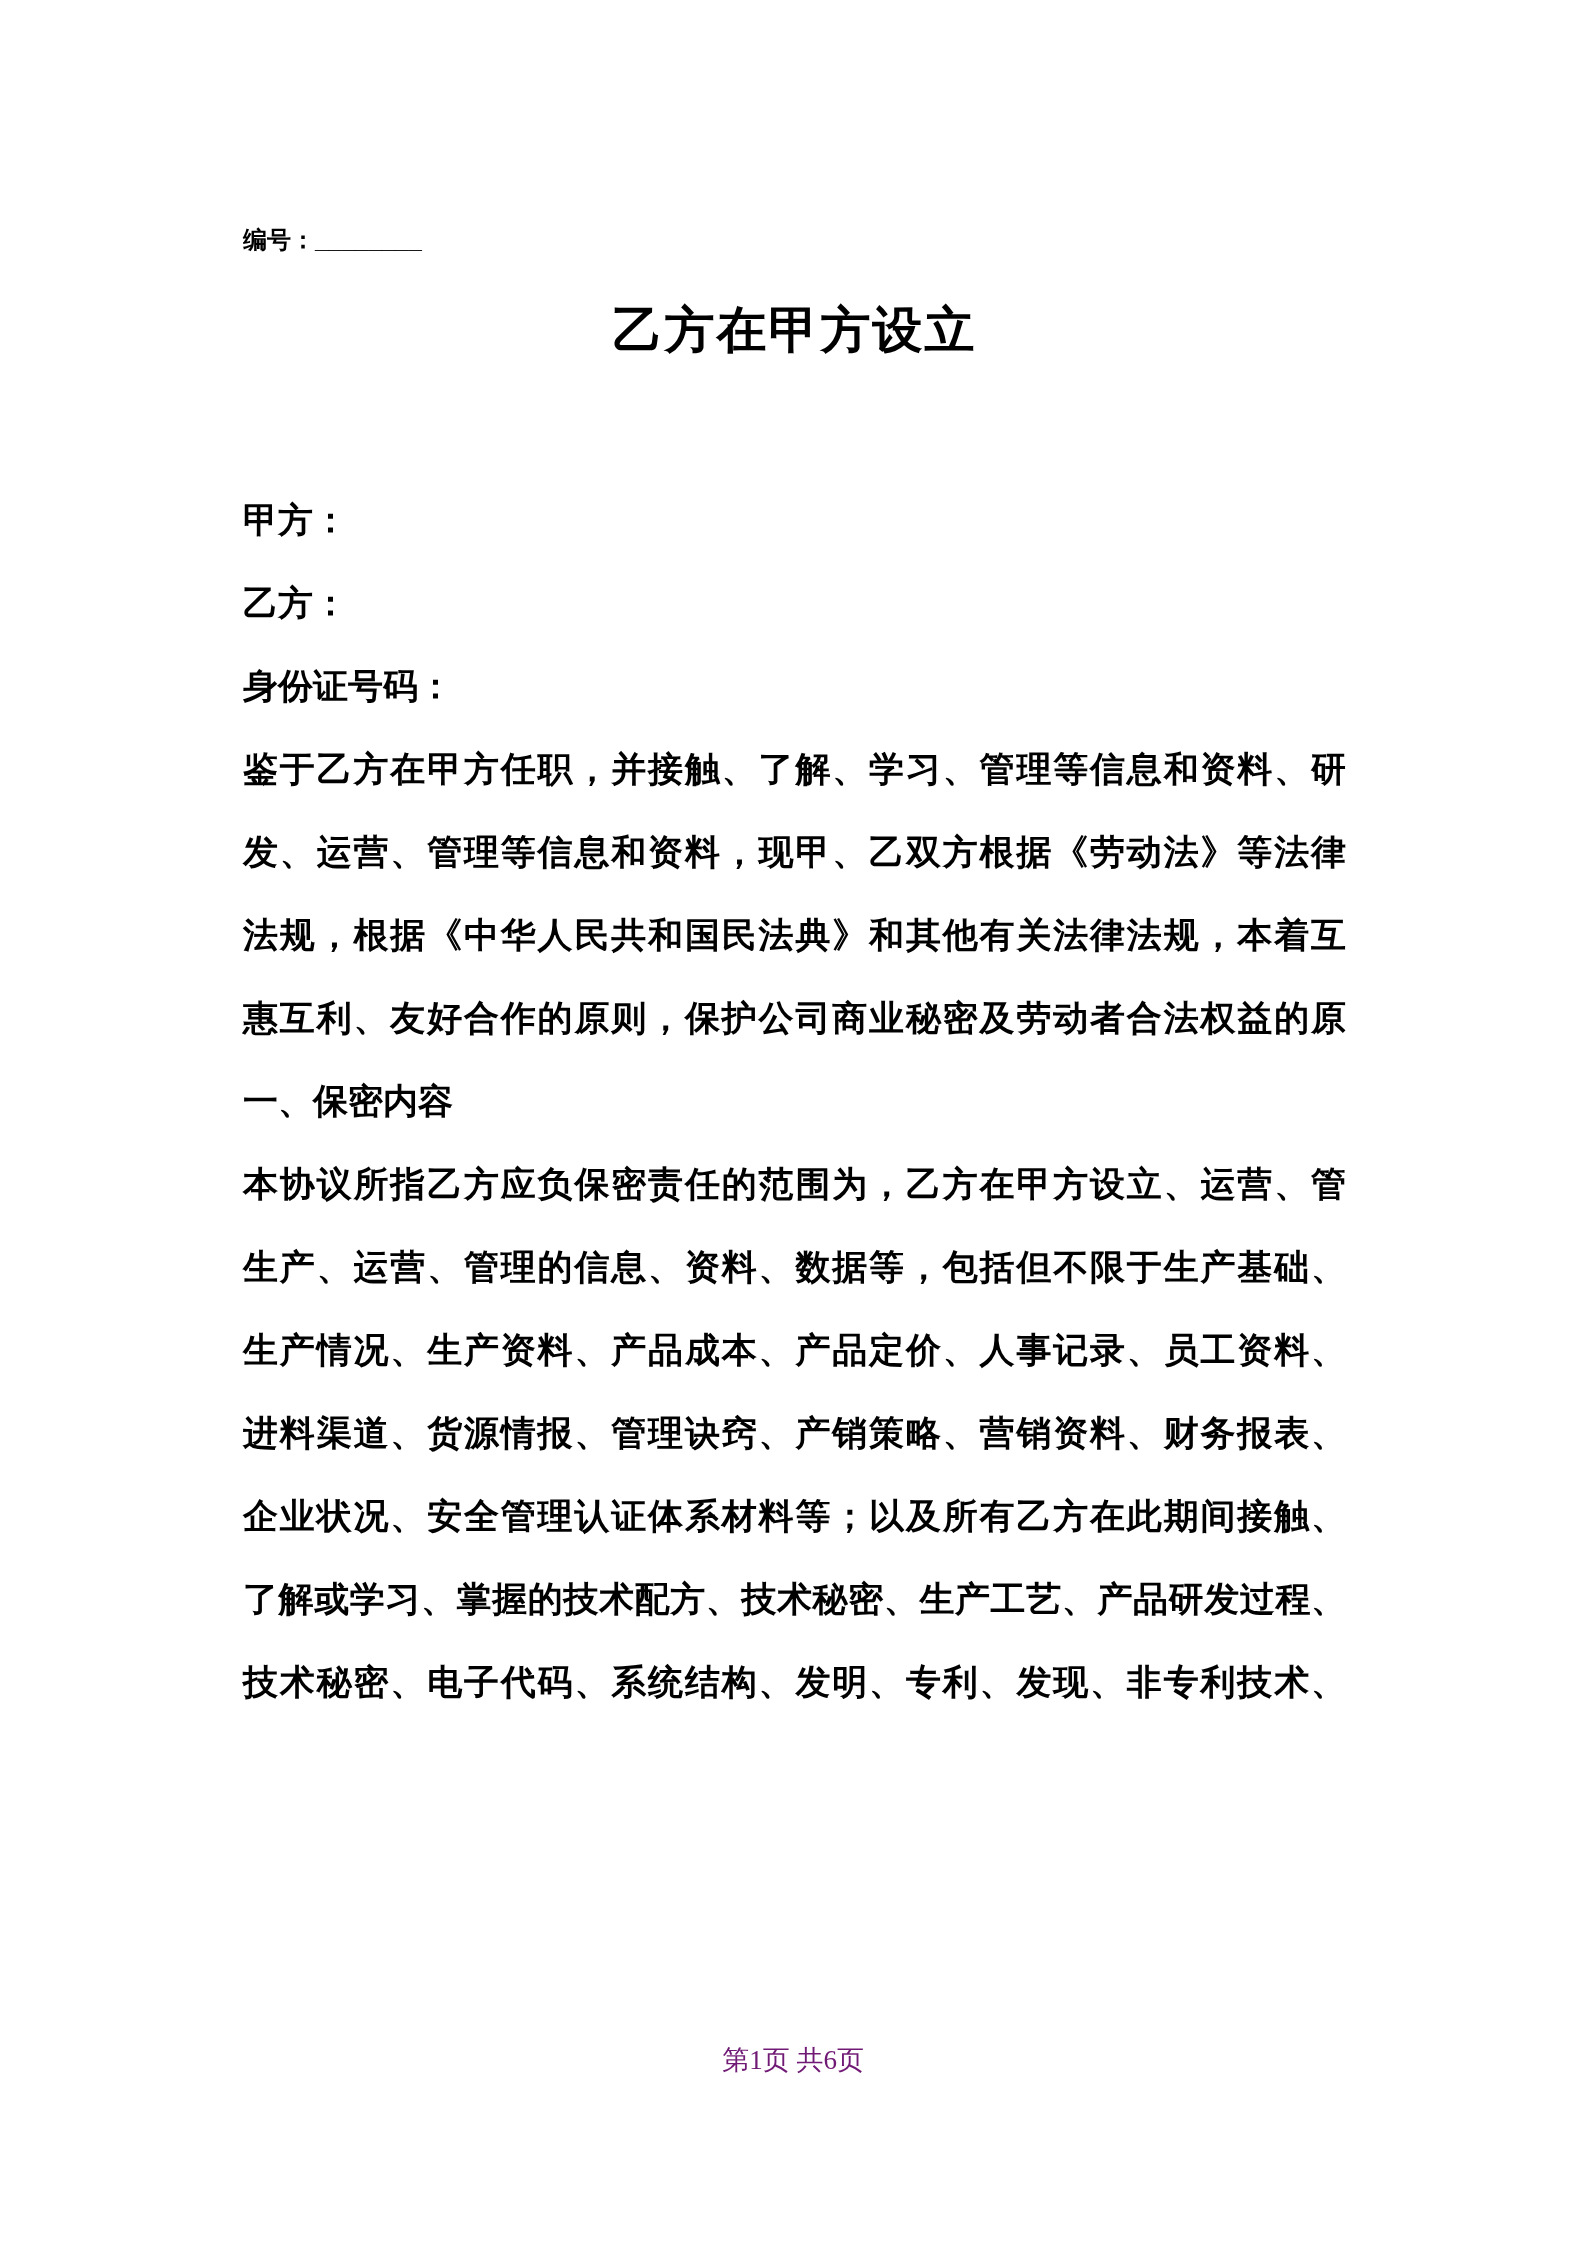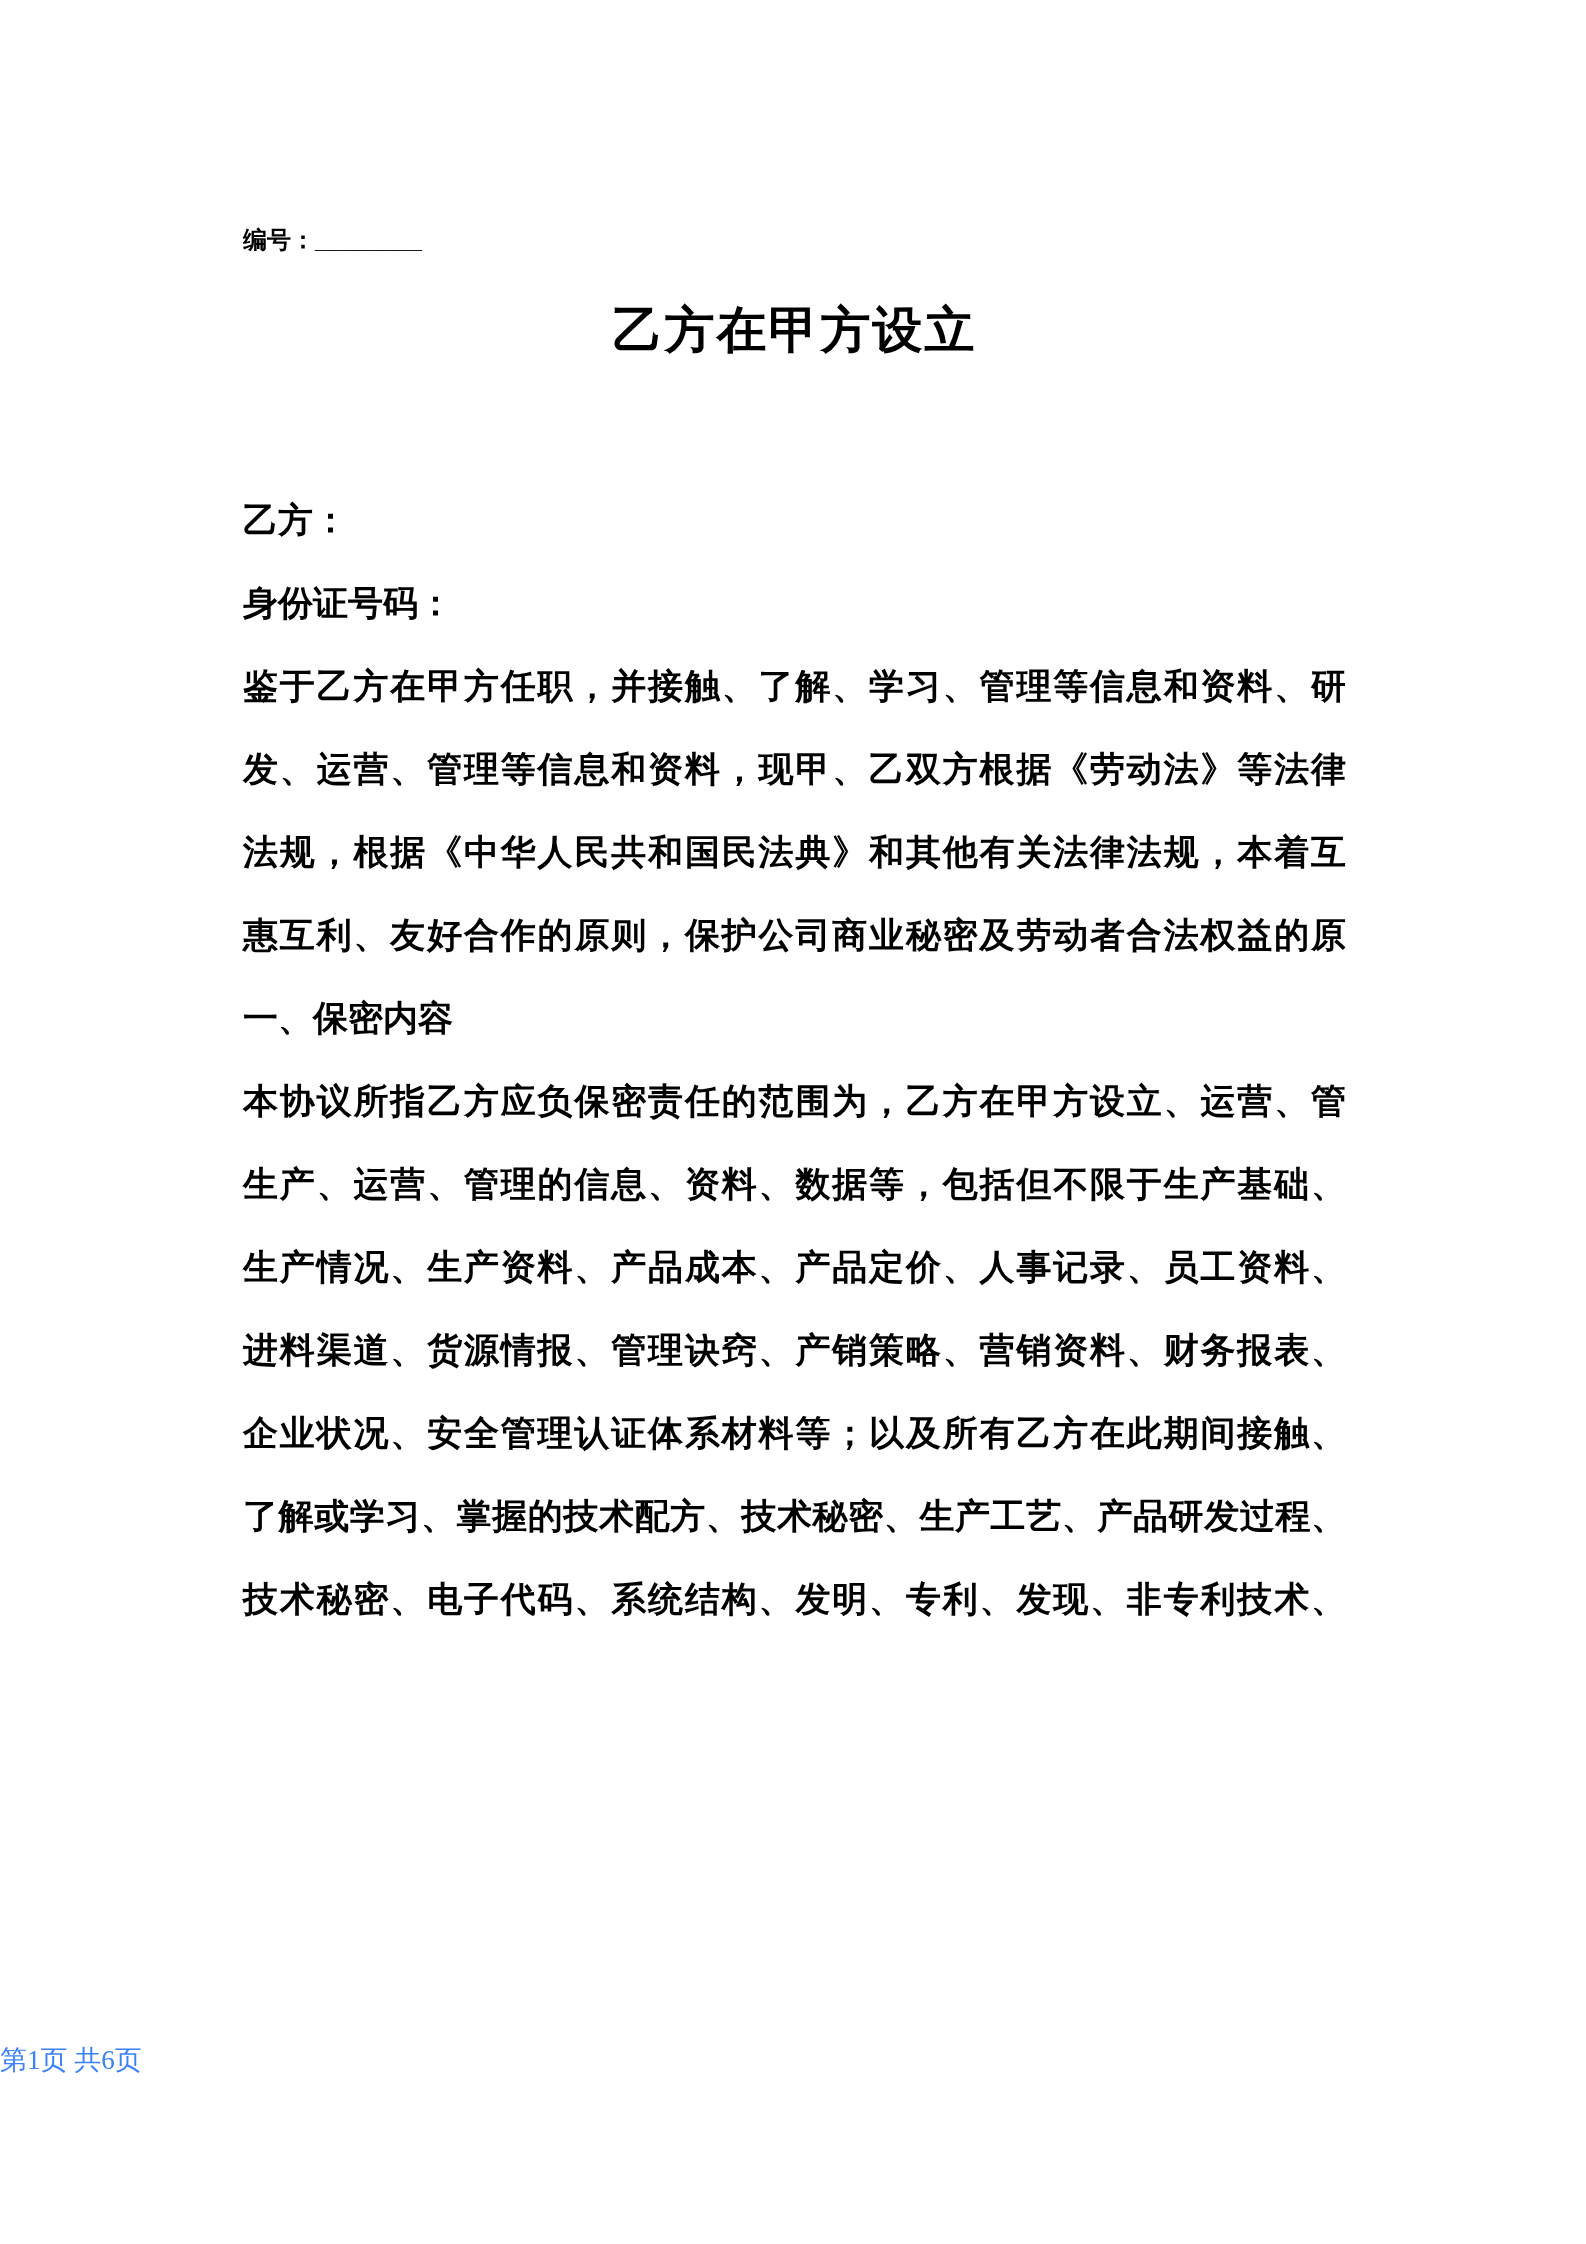--- a/index.html
+++ b/index.html
@@ -58,38 +58,39 @@
   .heading {
     font-weight: 700;
   }
   .footer {
     position: absolute;
     left: 0;
     top: 2040px;
     width: 1586px;
     height: 40px;
     line-height: 40px;
-    text-align: left;
+    text-align: center;
     font-family: "Liberation Serif", serif;
     font-size: 27px;
     font-weight: 400;
-    color: #3b82f6;
+    color: #701a75;
   }
 </style>
 </head>
 <body>
 
 <div class="page">
 
   <div class="doc-number">编号：________</div>
 
   <div class="doc-title">乙方在甲方设立</div>
 
   <div class="doc-body">
 
+    <div class="line">甲方：</div>
 
     <div class="line">乙方：</div>
 
     <div class="line">身份证号码：</div>
 
     <div class="paragraph">
         <div class="line fill">鉴于乙方在甲方任职，并接触、了解、学习、管理等信息和资料、研</div>
         <div class="line fill">发、运营、管理等信息和资料，现甲、乙双方根据《劳动法》等法律</div>
         <div class="line fill">法规，根据《中华人民共和国民法典》和其他有关法律法规，本着互</div>
         <div class="line fill">惠互利、友好合作的原则，保护公司商业秘密及劳动者合法权益的原</div>

